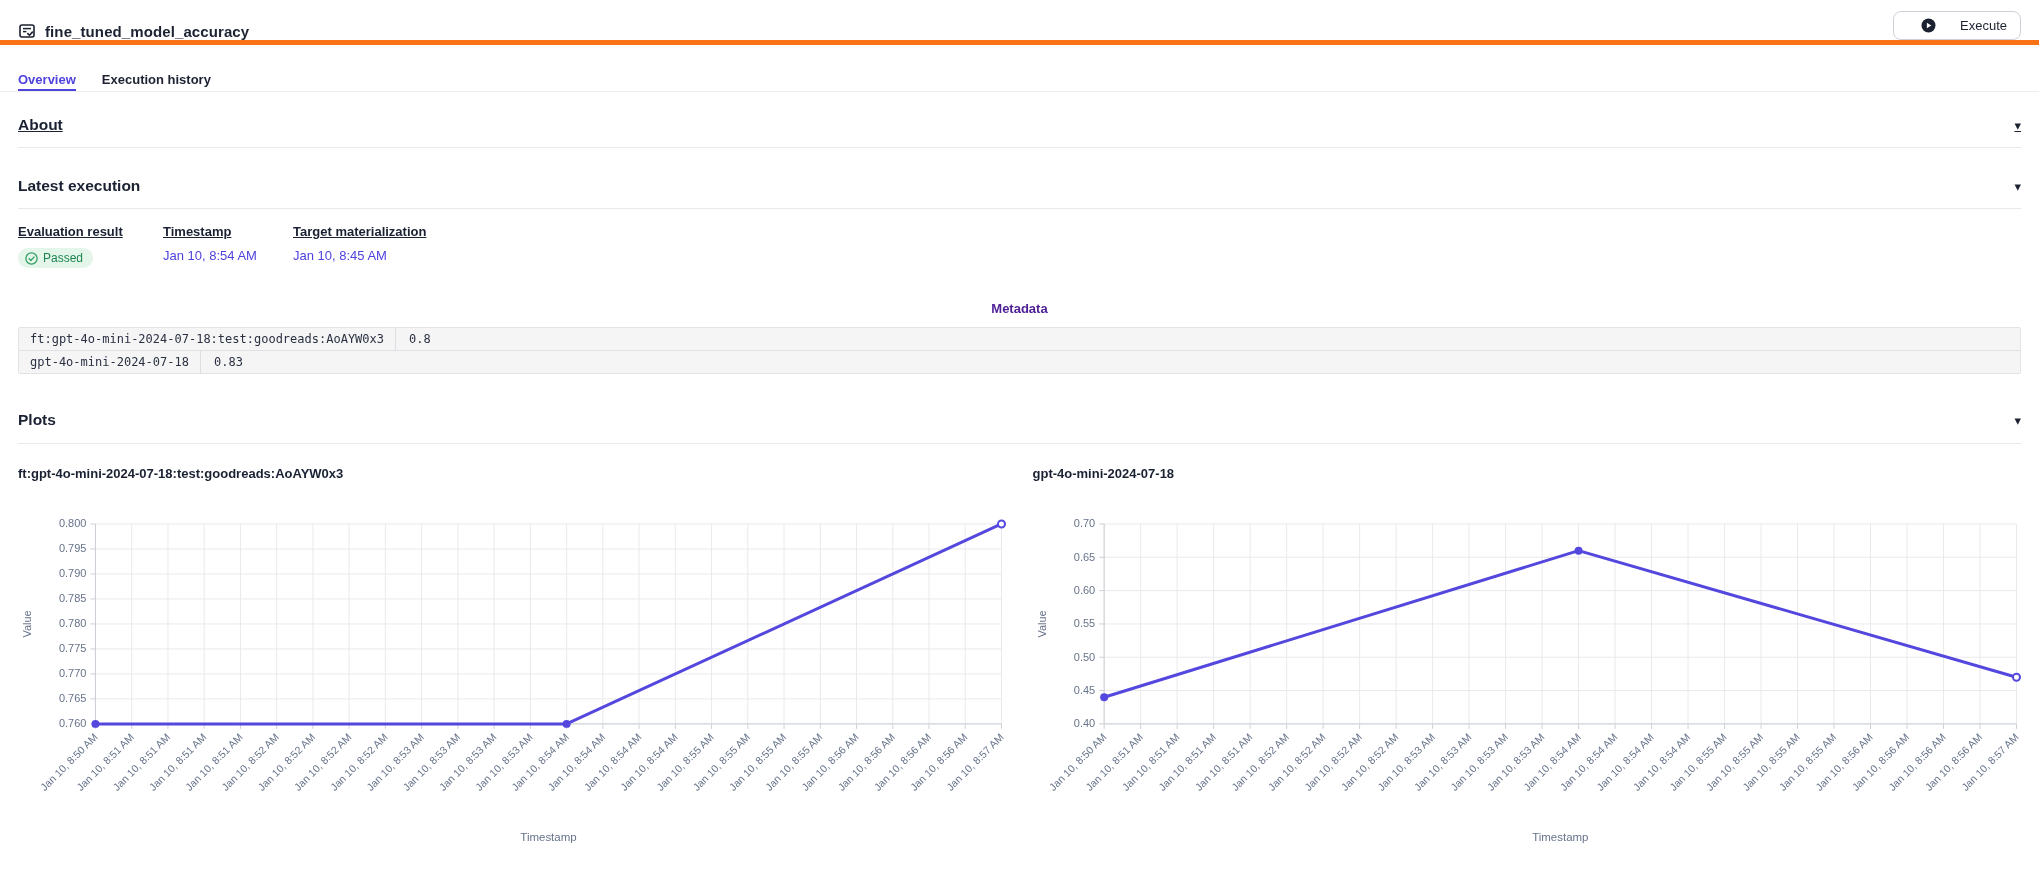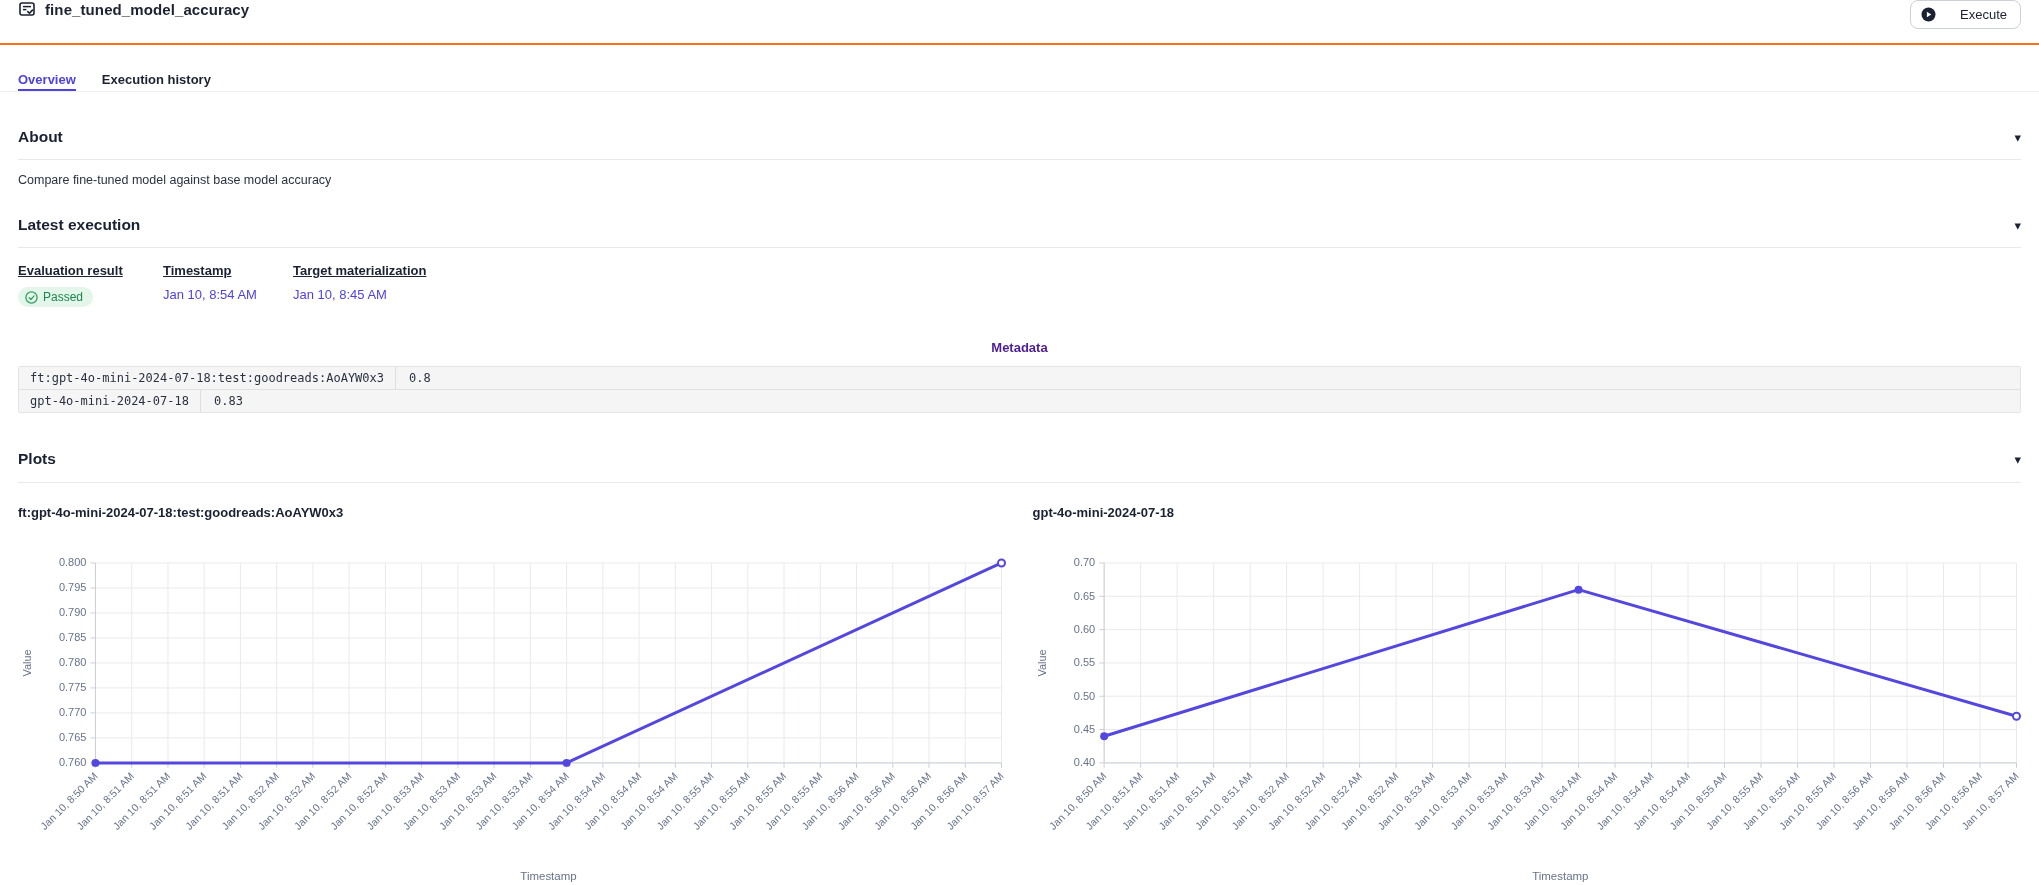--- a/index.html
+++ b/index.html
@@ -5,30 +5,30 @@
   * { box-sizing: border-box; margin: 0; padding: 0; }
   html, body { width: 2039px; height: 885px; overflow: hidden; }
   body {
     font-family: "Liberation Sans", sans-serif;
     background: #ffffff;
     color: #1c2231;
   }
   
   .page-header {
     height: 45px;
-    display: flex; align-items: flex-start; justify-content: space-between;
+    display: flex; align-items: flex-end; justify-content: space-between;
     padding: 0 18px;
-    border-bottom: 2px solid #f97316;
+    border-bottom: 5px solid #f97316;
   }
   .header-left { display: flex; align-items: center; gap: 9px; }
   .page-title { font-size: 15px; font-weight: 700; letter-spacing: .1px; }
   .execute-btn {
     display: flex; align-items: center; gap: 24px;
     background: #fff; border: 1px solid #ccd1d8; border-radius: 8px;
-    padding: 6px 13px 6px 10px; cursor: pointer;
+    padding: 6px 13px 6px 27px; cursor: pointer;
     font-family: "Liberation Sans", sans-serif;
     font-size: 13px; font-weight: 500; color: #1c2231;
   }
   
   .tabs {
     display: flex; gap: 26px;
     padding: 27px 18px 0 18px;
     border-bottom: 1px solid #eeeff1;
   }
   .tab {
@@ -38,21 +38,21 @@
   }
   .tab.active { color: #4F43DD; border-bottom-color: #4F43DD; }
   
   .content { padding: 0 18px; }
   .section-header {
     display: flex; align-items: center; justify-content: space-between;
   }
   .section-title { font-size: 15.5px; font-weight: 700; color: #1a2132; }
   .caret { font-size: 13px; color: #1c2231; cursor: pointer; line-height: 1; }
   .divider { border-bottom: 1px solid #e7e9ec; }
-  .about-header { margin-top: 36px; }
+  .about-header { margin-top: 24px; text-decoration: underline; }
   .about-divider { margin-top: 13px; }
   .about-desc { font-size: 12.5px; color: #2a3140; margin-top: 13px; }
   .latest-header { margin-top: 29px; }
   .latest-divider { margin-top: 13px; }
   
   .exec-cols { display: flex; margin-top: 15px; }
   .exec-col-1 { width: 145px; }
   .exec-col-2 { width: 130px; }
   .exec-col-3 { flex: 1; }
   .col-label { font-size: 13px; font-weight: 700; color: #1a2132; text-decoration: underline; }
@@ -128,21 +128,20 @@
   <div class="tab">Execution history</div>
 </div>
 
 <div class="content">
 
   <div class="section-header about-header">
     <span class="section-title">About</span>
     <span class="caret">▾</span>
   </div>
   <div class="divider about-divider"></div>
-  <div class="about-desc">Compare fine-tuned model against base model accuracy</div>
 
   <div class="section-header latest-header">
     <span class="section-title">Latest execution</span>
     <span class="caret">▾</span>
   </div>
   <div class="divider latest-divider"></div>
 
   <div class="exec-cols">
     <div class="exec-col-1">
       <div class="col-label">Evaluation result</div>

